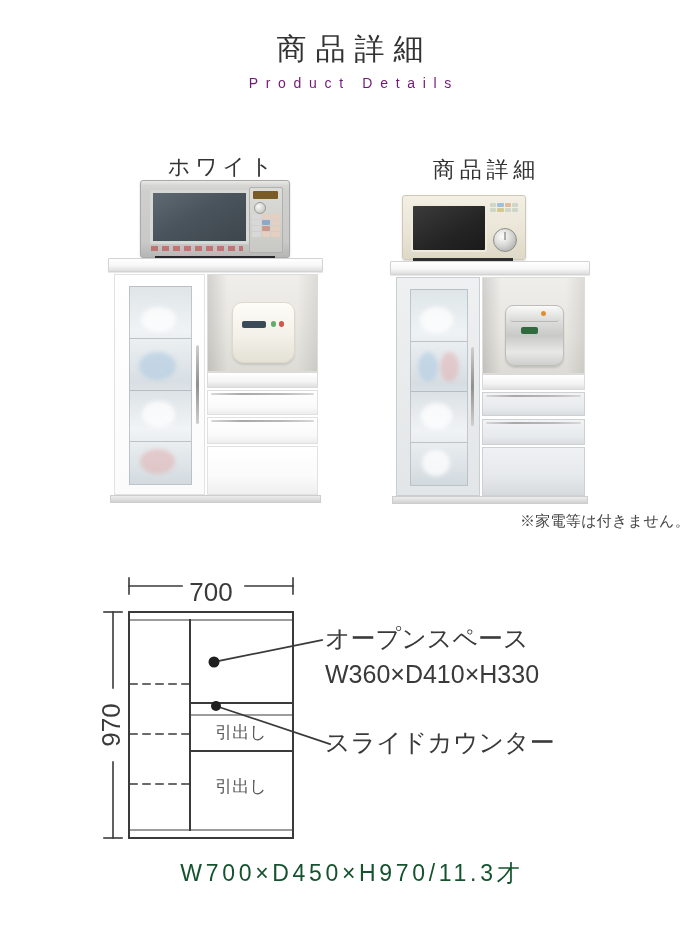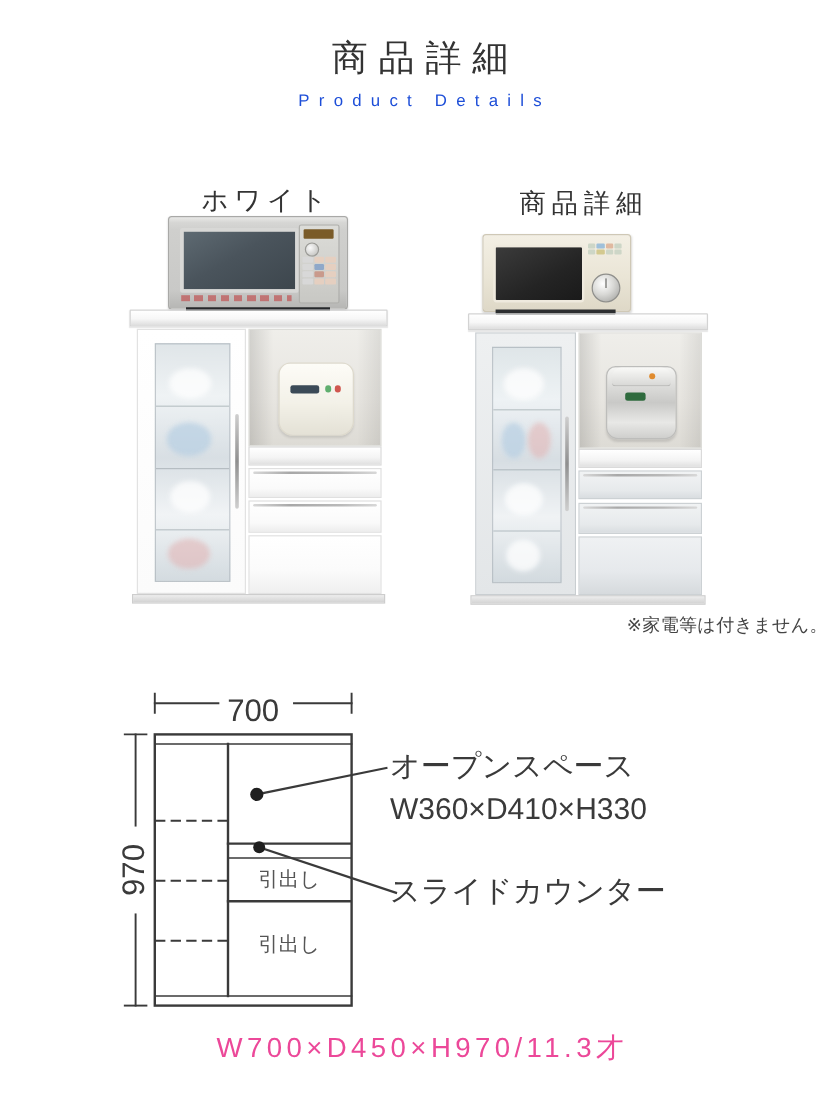--- a/index.html
+++ b/index.html
@@ -34,21 +34,21 @@
     color: #333333;
     line-height: 1.25;
   }
   .title-en {
     margin: 0;
     padding-top: 7px;
     font-size: 14px;
     font-weight: 400;
     letter-spacing: 0.55em;
     text-indent: 0.55em;
-    color: #1d4ed8;
+    color: #701a75;
   }
   .subtitle {
     margin: 0;
     padding-top: 20px;
     font-size: 16px;
     font-weight: 400;
     letter-spacing: 0.20em;
     text-indent: 0.20em;
     color: #333333;
   }
@@ -318,38 +318,39 @@
   }
 
   
   .note {
     position: absolute;
     right: 10px; top: 512px;
     font-size: 15px;
     color: #444444;
     letter-spacing: 0.02em;
     white-space: nowrap;
+    font-family: Liberation Mono, monospace;
   }
 
   
   .diagram {
     position: absolute;
     left: 0; top: 548px; width: 616px; height: 330px;
   }
   .diagram svg { display: block; }
 
   
   .footer-dims {
     position: absolute;
     left: 0; top: 858px; width: 700px;
     text-align: center;
     font-size: 23px;
     letter-spacing: 0.16em;
     text-indent: 0.16em;
-    color: #ec4899;
+    color: #14532d;
     white-space: nowrap;
   }
 </style>
 </head>
 <body>
 
 <div class="header">
   <h1 class="title-jp">商品詳細</h1>
   <div class="title-en">Product Details</div>
 </div>

